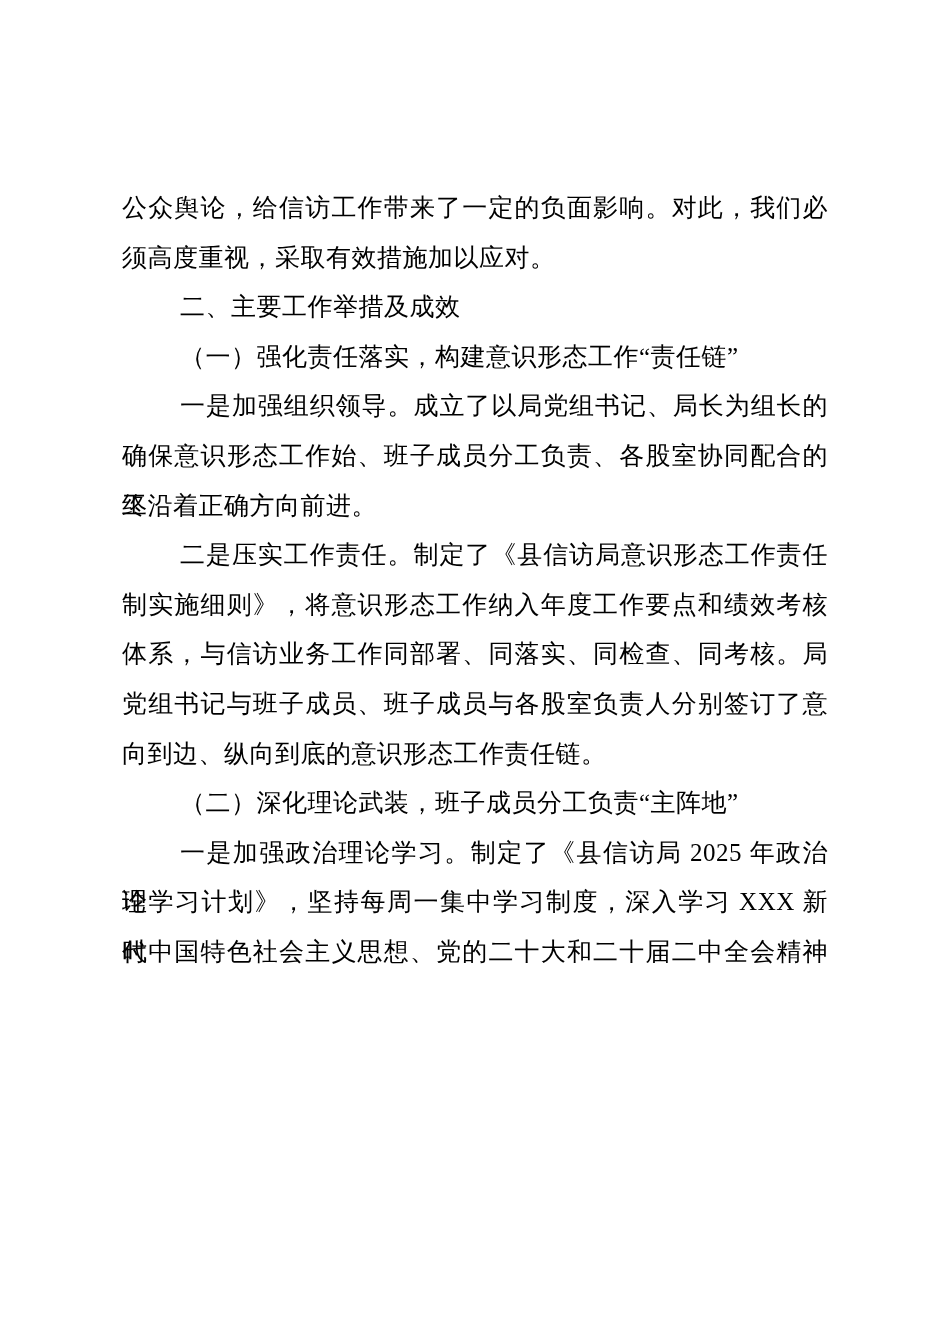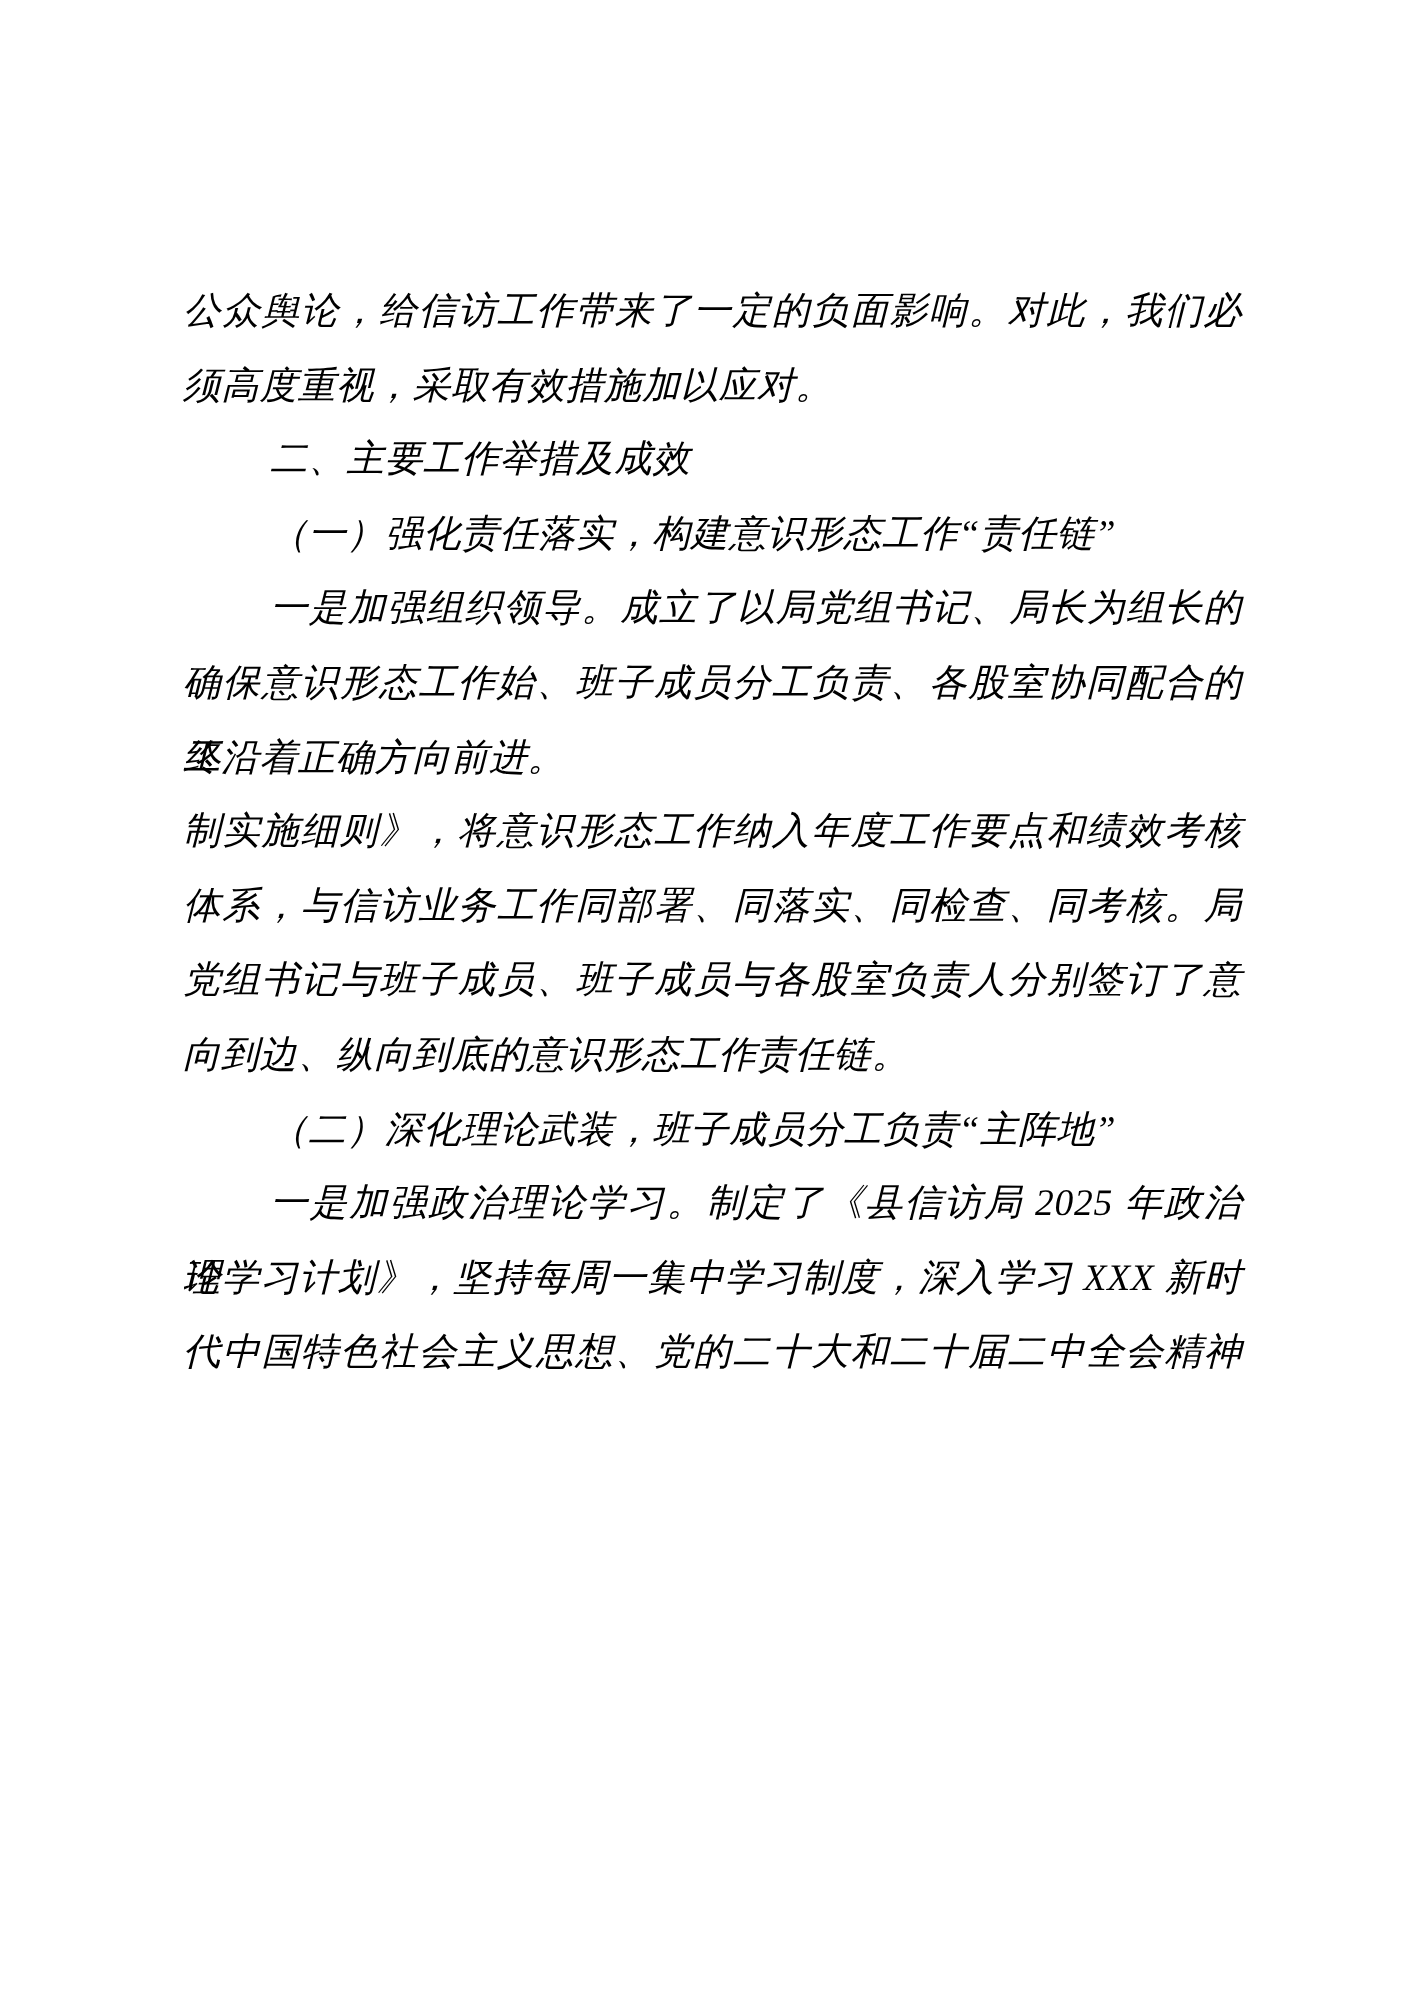--- a/index.html
+++ b/index.html
@@ -25,21 +25,20 @@
     color: #000000;
     letter-spacing: 0.5px;
   }
   .line {
     margin: 0;
     padding: 0;
     height: 49.6px;
     line-height: 49.6px;
     white-space: nowrap;
     text-align: left;
-    font-style: italic;
   }
   
   .line.justify {
     white-space: normal;
     text-align: justify;
     text-align-last: justify;
   }
   .line.indent {
     text-indent: 58px;
   }
@@ -49,20 +48,21 @@
 
 <div class="page">
   <div class="text-block">
       <p class="line justify">公众舆论，给信访工作带来了一定的负面影响。对此，我们必</p>
       <p class="line">须高度重视，采取有效措施加以应对。</p>
       <p class="line indent">二、主要工作举措及成效</p>
       <p class="line indent">（一）强化责任落实，构建意识形态工作“责任链”</p>
       <p class="line justify indent">一是加强组织领导。成立了以局党组书记、局长为组长的</p>
       <p class="line justify">确保意识形态工作始、班子成员分工负责、各股室协同配合的工</p>
       <p class="line">终沿着正确方向前进。</p>
+      <p class="line justify indent">二是压实工作责任。制定了《县信访局意识形态工作责任</p>
       <p class="line justify">制实施细则》，将意识形态工作纳入年度工作要点和绩效考核</p>
       <p class="line justify">体系，与信访业务工作同部署、同落实、同检查、同考核。局</p>
       <p class="line justify">党组书记与班子成员、班子成员与各股室负责人分别签订了意</p>
       <p class="line">向到边、纵向到底的意识形态工作责任链。</p>
       <p class="line indent">（二）深化理论武装，班子成员分工负责“主阵地”</p>
       <p class="line justify indent">一是加强政治理论学习。制定了《县信访局 2025 年政治理</p>
       <p class="line justify">论学习计划》，坚持每周一集中学习制度，深入学习 XXX 新时</p>
       <p class="line justify">代中国特色社会主义思想、党的二十大和二十届二中全会精神</p>
     </div>
 </div>

